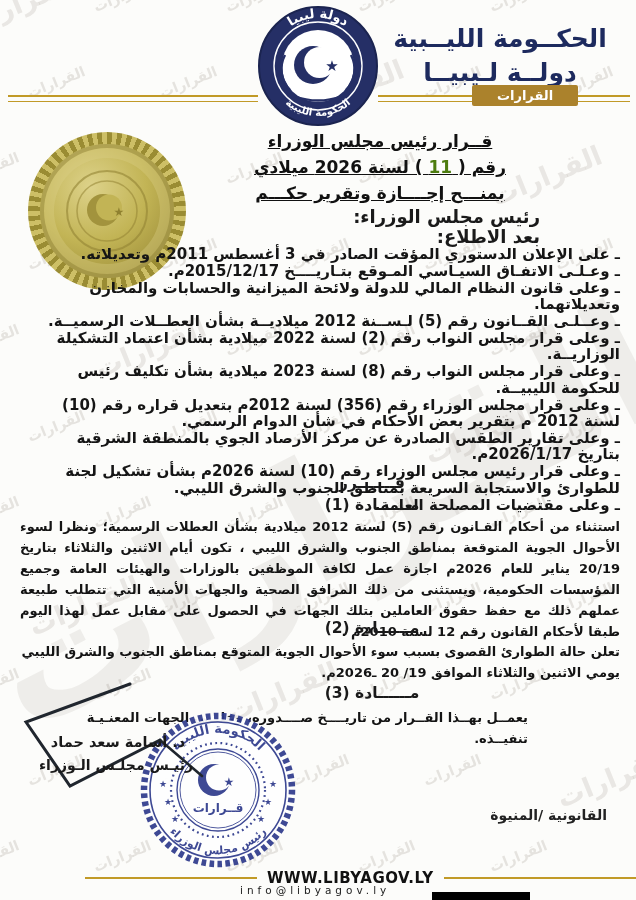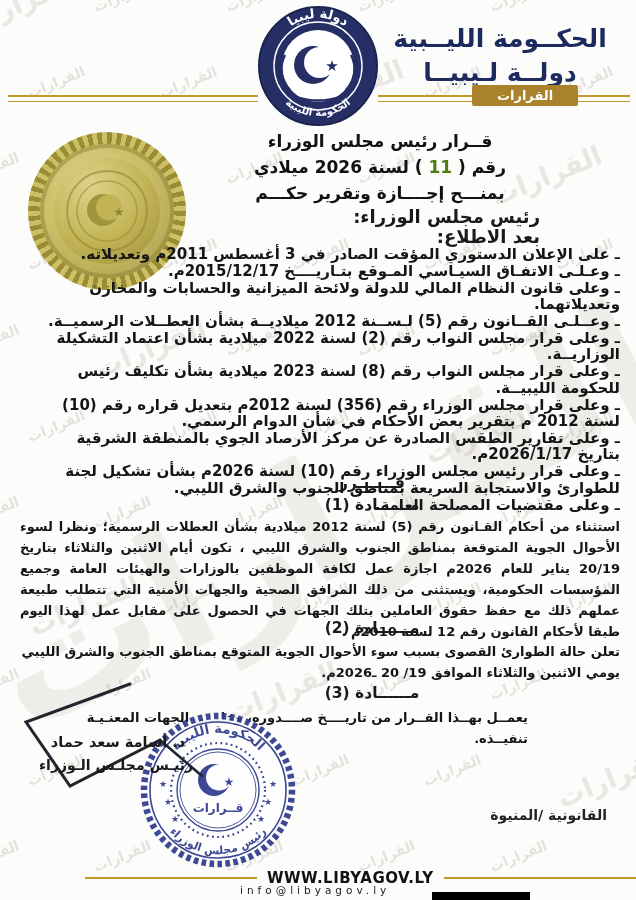--- a/index.html
+++ b/index.html
@@ -27,21 +27,21 @@
       border-radius:2px;z-index:2;direction:rtl;}
   
   .seal-burst{position:absolute;left:28px;top:132px;width:158px;height:158px;border-radius:50%;z-index:1;
       background:repeating-conic-gradient(#9a8c33 0deg 3.75deg,#cdbf66 3.75deg 7.5deg);}
   .seal-core{position:absolute;left:12px;top:12px;width:134px;height:134px;border-radius:50%;
       background:radial-gradient(circle at 38% 32%,#ddd28a 0%,#c2b455 45%,#a2933d 78%,#8a7c2f 100%);
       box-shadow:inset 0 0 0 4px rgba(138,124,47,.45), inset 0 0 0 14px rgba(221,210,138,.35);}
   .seal-core svg{position:absolute;left:22px;top:20px;}
   
   .title-block{position:absolute;left:240px;top:128px;width:280px;text-align:center;z-index:2;direction:rtl;
-      font-weight:bold;font-size:17px;line-height:26px;color:#111;}
+      font-weight:bold;font-size:17px;line-height:26px;color:#111;text-decoration:underline;}
   .title-block .num{color:#4d7c0f;}
   .salutation{position:absolute;right:96px;top:206px;z-index:2;direction:rtl;font-weight:bold;font-size:18px;}
   .preamble-intro{position:absolute;right:96px;top:226px;z-index:2;direction:rtl;font-weight:bold;font-size:18px;}
   
   .preamble{position:absolute;left:32px;right:16px;top:246px;z-index:2;direction:rtl;text-align:right;
       font-weight:bold;font-size:15px;line-height:16.4px;color:#151515;}
   .preamble .item{margin:0 0 0.5px 0;}
   
   .center-head{position:absolute;left:0;right:0;text-align:center;z-index:2;direction:rtl;
       font-weight:bold;font-size:15.5px;transform:translateX(54px);}

